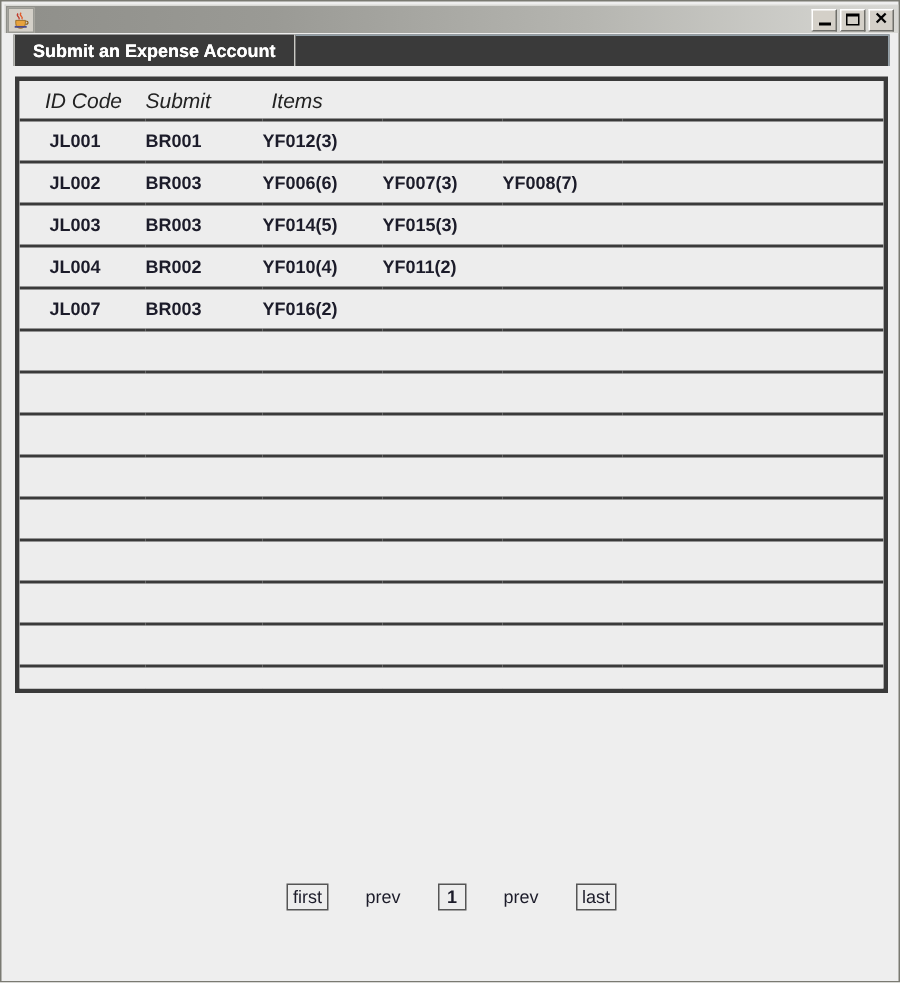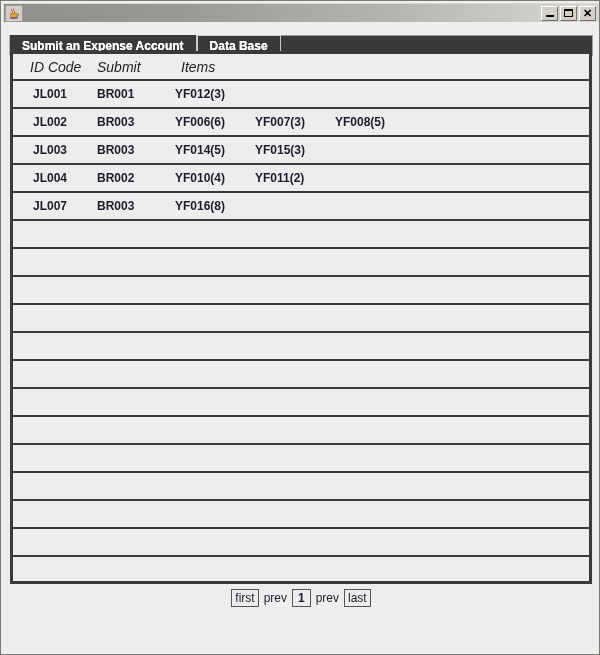--- a/index.html
+++ b/index.html
@@ -81,21 +81,20 @@
     line-height: 11px;
   }
 
   
   .tabstrip {
     position: absolute;
     left: 8px; top: 22px;
     width: 584px; height: 21px;
     display: flex;
     align-items: stretch;
-    margin-top: 12px;
   }
   .tab {
     background: #3a3a3a;
     color: #ffffff;
     font-size: 12px;
     font-weight: bold;
     display: flex;
     align-items: center;
     justify-content: center;
     padding: 0 12px;
@@ -115,21 +114,21 @@
     background: #3a3a3a;
     border-top: 1px solid #93a0a8;
     border-right: 1px solid #93a0a8;
     box-sizing: border-box;
   }
 
   
   .table-panel {
     position: absolute;
     left: 9px; top: 50px;
-    width: 582px; height: 533px;
+    width: 582px; height: 411px;
     background: #ededed;
     border: 3px solid #3a3a3a;
     box-sizing: border-box;
     overflow: hidden;
   }
   .grid {
     width: 100%;
     border-collapse: collapse;
     table-layout: fixed;
   }
@@ -168,21 +167,21 @@
   .row-last td { border-bottom: none; }
 
   
   .pager {
     position: absolute;
     left: 0; top: 588px;
     width: 600px;
     display: flex;
     align-items: center;
     justify-content: center;
-    gap: 2px;
+    gap: 22px;
   }
   .pg {
     font-size: 12px;
     color: #1c1c2a;
     line-height: 14px;
     padding: 1px 3px;
   }
   .pg.box {
     border: 1px solid #555555;
     background: #ededed;
@@ -221,23 +220,20 @@
       <div class="win-btn">
           <span class="glyph-close">✕</span>
         </div>
     </div>
   </div>
 
   <div class="tabstrip">
     <div class="tab first">
       <span>Submit an Expense Account</span>
     </div>
-    <div class="tab selected">
-      <span>Data Base</span>
-    </div>
     <div class="tab-filler"></div>
   </div>
 
   <div class="table-panel">
     <table class="grid">
       <thead>
         <tr class="hdr">
           <th class="c-id">ID Code</th>
           <th class="c-pat">Submit</th>
           <th class="c-it1">Items</th>
@@ -255,21 +251,21 @@
           <td class="c-it2"></td>
           <td class="c-it3"></td>
           <td class="c-rest"></td>
         </tr>
 
         <tr>
           <td class="c-id">JL002</td>
           <td class="c-pat">BR003</td>
           <td class="c-it1">YF006(6)</td>
           <td class="c-it2">YF007(3)</td>
-          <td class="c-it3">YF008(5)</td>
+          <td class="c-it3">YF008(7)</td>
           <td class="c-rest"></td>
         </tr>
 
         <tr>
           <td class="c-id">JL003</td>
           <td class="c-pat">BR003</td>
           <td class="c-it1">YF014(5)</td>
           <td class="c-it2">YF015(3)</td>
           <td class="c-it3"></td>
           <td class="c-rest"></td>
@@ -280,21 +276,21 @@
           <td class="c-pat">BR002</td>
           <td class="c-it1">YF010(4)</td>
           <td class="c-it2">YF011(2)</td>
           <td class="c-it3"></td>
           <td class="c-rest"></td>
         </tr>
 
         <tr>
           <td class="c-id">JL007</td>
           <td class="c-pat">BR003</td>
-          <td class="c-it1">YF016(8)</td>
+          <td class="c-it1">YF016(2)</td>
           <td class="c-it2"></td>
           <td class="c-it3"></td>
           <td class="c-rest"></td>
         </tr>
 
         <tr class="row-empty">
             <td class="c-id"></td>
             <td class="c-pat"></td>
             <td class="c-it1"></td>
             <td class="c-it2"></td>

